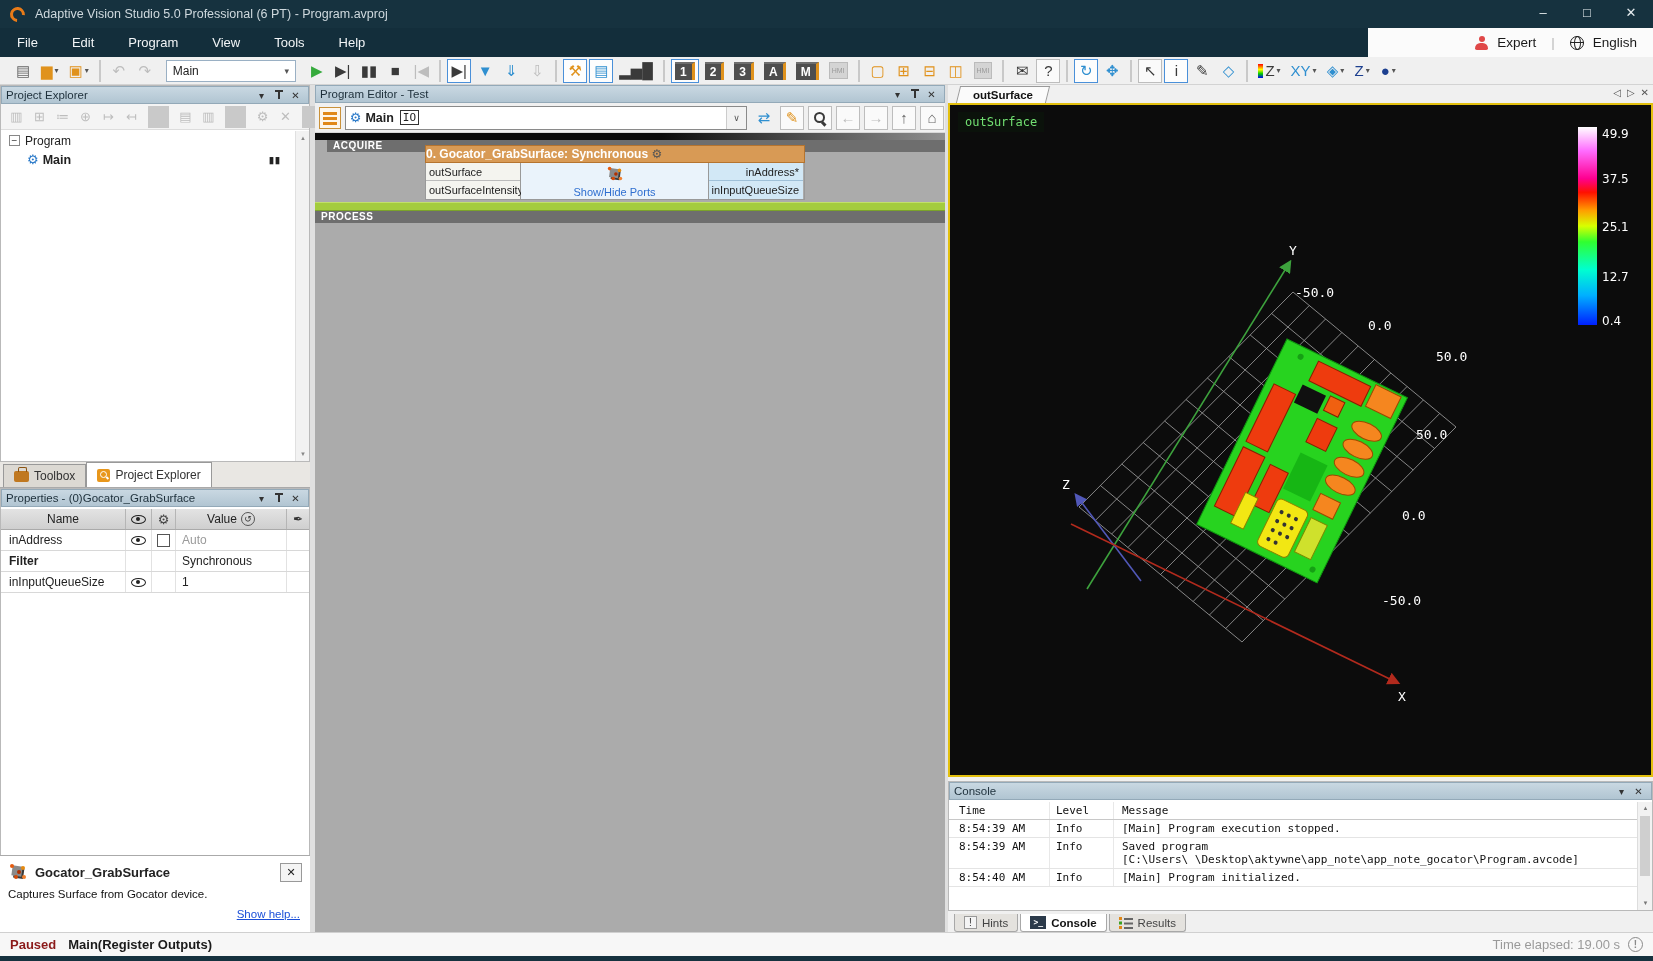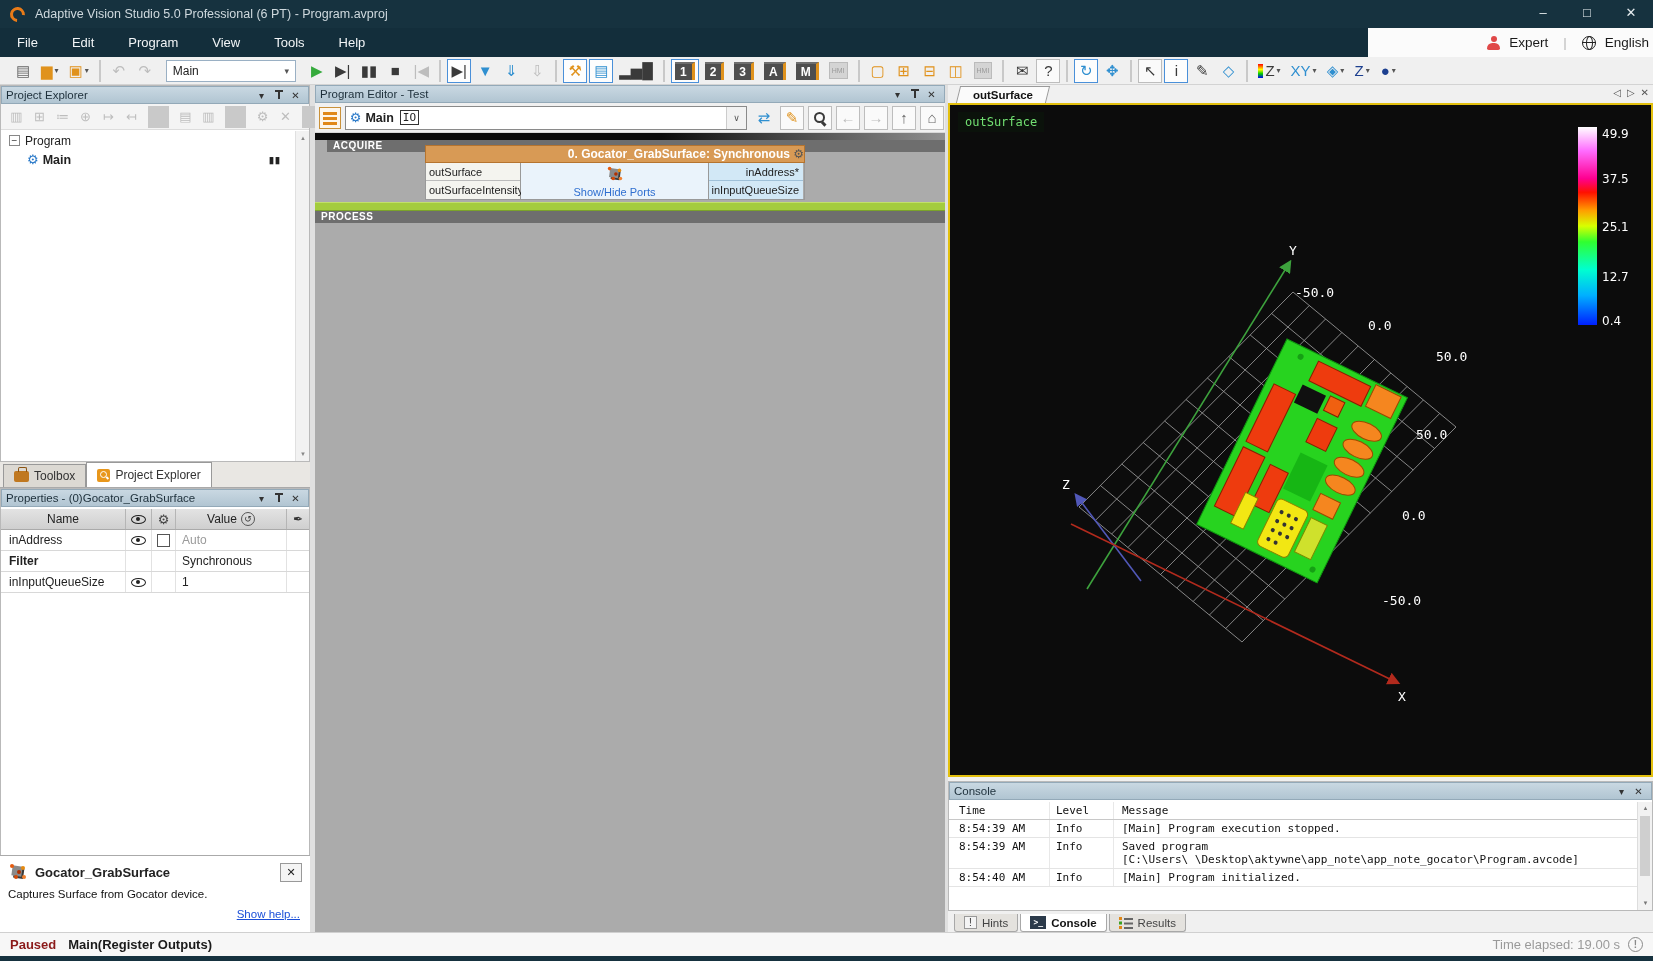--- a/index.html
+++ b/index.html
@@ -10,21 +10,21 @@
   
   #titlebar { position:absolute; left:0; top:0; width:1653px; height:28px; background:#16323f; display:flex; align-items:center; }
   #titlebar .logo { width:15px; height:15px; margin:0 10px 0 10px; border:3px solid #e87b18; border-bottom-color:transparent; border-radius:50%; transform:rotate(-40deg); }
   #titlebar .ttl { color:#cfd9de; font-size:12.5px; }
   #winctl { position:absolute; right:0; top:0; height:28px; display:flex; }
   #winctl span { width:44px; height:28px; color:#e6ecef; font-size:13px; text-align:center; line-height:26px; }
 
   
   #menubar { position:absolute; left:0; top:28px; width:1653px; height:29px; background:#132e3b; display:flex; align-items:center; }
   #menubar .mitem { color:#f2f5f7; font-size:13px; padding:0 17px; height:29px; line-height:29px; }
-  #menu-right { position:absolute; right:0; top:0; width:285px; height:29px; background:#fbfbfb; display:flex; align-items:center; justify-content:flex-end; padding-right:4px; gap:9px; color:#1a1a1a; font-size:13.5px; }
+  #menu-right { position:absolute; right:0; top:0; width:285px; height:29px; background:#fbfbfb; display:flex; align-items:center; justify-content:flex-end; padding-right:16px; gap:9px; color:#1a1a1a; font-size:13.5px; }
   .person { width:13px; height:14px; position:relative; display:inline-block; }
   .person::before { content:""; position:absolute; left:3.5px; top:0; width:6px; height:6px; border-radius:50%; background:#e04848; }
   .person::after { content:""; position:absolute; left:0; top:7px; width:13px; height:7px; border-radius:6px 6px 2px 2px; background:#e04848; }
   .msep { color:#b8b8b8; margin:0 6px; }
   .globe { width:14px; height:14px; border:1.5px solid #222; border-radius:50%; position:relative; display:inline-block; }
   .globe::before { content:""; position:absolute; left:-1px; right:-1px; top:45%; height:1.5px; background:#222; }
   .globe::after { content:""; position:absolute; left:30%; top:-1px; bottom:-1px; width:40%; border:1.5px solid #222; border-radius:50%; }
 
   
   #maintoolbar { position:absolute; left:0; top:57px; width:1653px; height:28px; background:#f0f0f0; border-bottom:1px solid #d3d3d3; display:flex; align-items:center; padding-left:10px; }
@@ -132,21 +132,21 @@
   #mf-combo .nm { font-weight:bold; font-size:12.5px; margin-right:6px; }
   .iobadge { font-family:"DejaVu Sans Mono", monospace; font-size:11px; border:1px solid #333; padding:0 2px; line-height:13px; }
   #mf-combo .dd { margin-left:auto; width:20px; height:22px; border-left:1px solid #ccc; background:#f2f2f2; text-align:center; font-size:9px; line-height:22px; color:#555; }
   #editor-toolbar .tbi { height:24px; min-width:24px; }
   #ed-sepbar { height:7px; background:linear-gradient(to right,#0c0c0c,#0c0c0c 55%,#909090); }
   #ed-canvas { position:absolute; left:0; top:55px; width:630px; height:792px; background:#ababab; overflow:hidden; }
   .sectionbar { position:absolute; left:0; width:630px; height:12px; background:#6e6e6e; color:#fff; font-weight:bold; font-size:10px; letter-spacing:.5px; padding-left:6px; line-height:12px; }
   #greenbar { position:absolute; left:0; top:62px; width:630px; height:9px; background:#a4cc3e; border-top:1px solid #c2e06a; border-bottom:1px solid #7ba32a; }
   
   #block { position:absolute; left:110px; top:5px; width:380px; }
-  #block-head { height:18px; background:#d89a55; border:1px solid #b5742f; color:#fff; font-weight:bold; font-size:12px; text-align:right; line-height:17px; }
+  #block-head { height:18px; background:#d89a55; border:1px solid #b5742f; color:#fff; font-weight:bold; font-size:12px; text-align:left; line-height:17px; }
   #block-head .bgear { color:#555; font-weight:normal; }
   #block-body { display:flex; border:1px solid #999; border-top:none; height:37px; }
   .ports-out { width:95px; background:#f4f4ef; border-right:1px solid #999; }
   .ports-out div { height:18px; font-size:11px; padding-left:3px; line-height:18px; border-bottom:1px solid #bbb; }
   .ports-out div:last-child { border-bottom:none; }
   .block-mid { width:188px; background:#eaf3fb; border-right:1px solid #999; text-align:center; position:relative; }
   .block-mid .goc { position:absolute; left:50%; top:1px; transform:translateX(-50%) scale(.9); }
   .block-mid .toggle { position:absolute; left:0; right:0; bottom:1px; color:#2f6fd0; font-size:11px; }
   .ports-in { width:94px; background:#d2e8f6; }
   .ports-in div { height:18px; font-size:11px; padding-right:4px; text-align:right; line-height:18px; border-bottom:1px solid #9fc0d8; }

